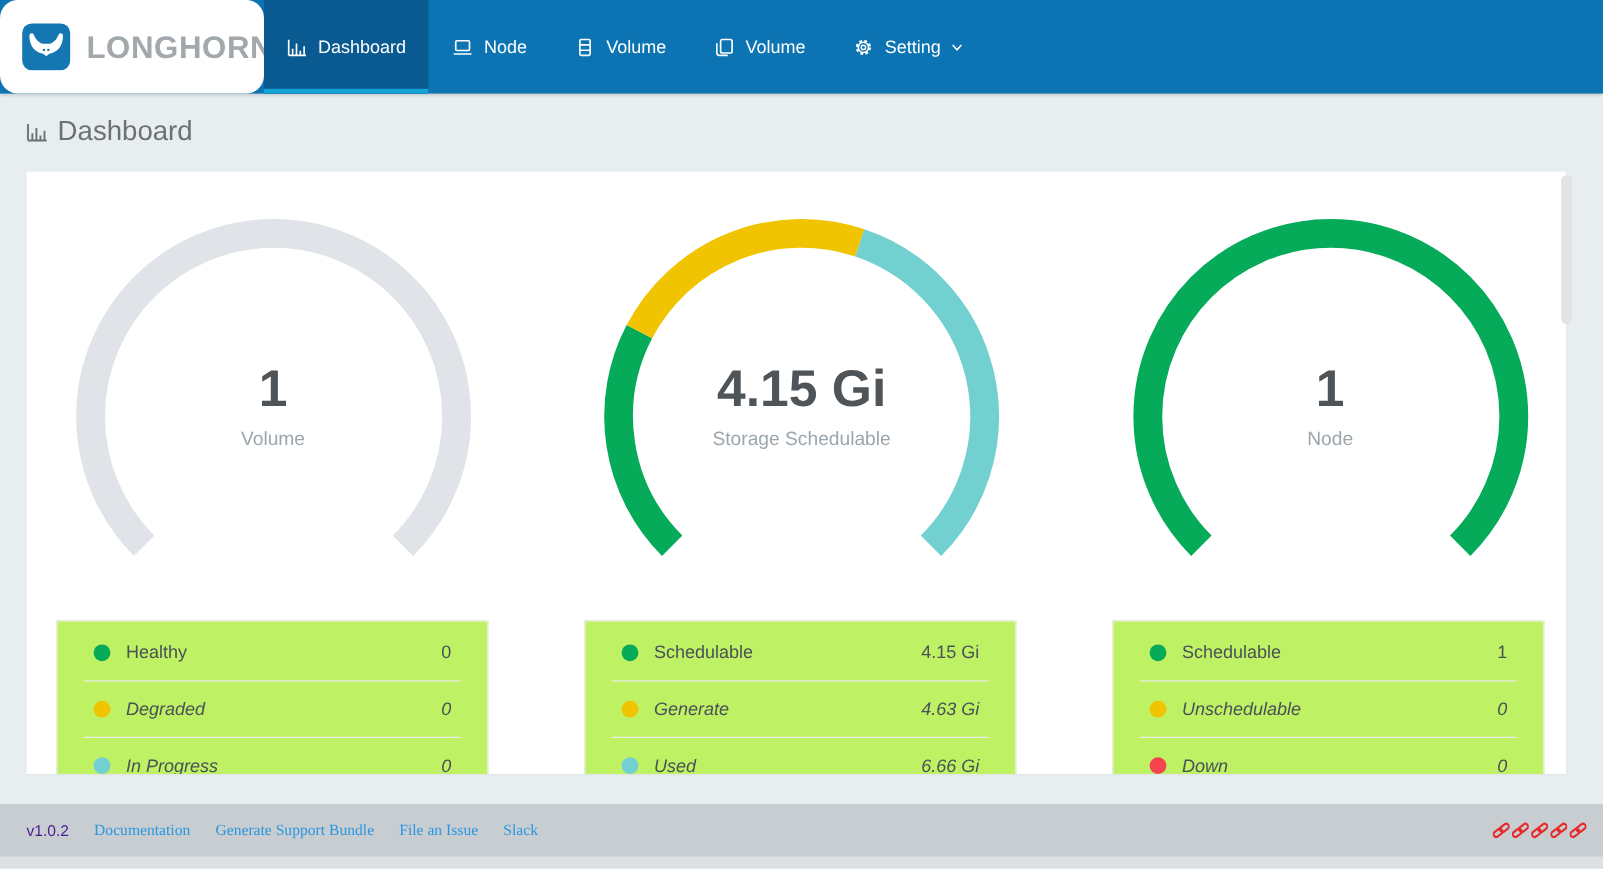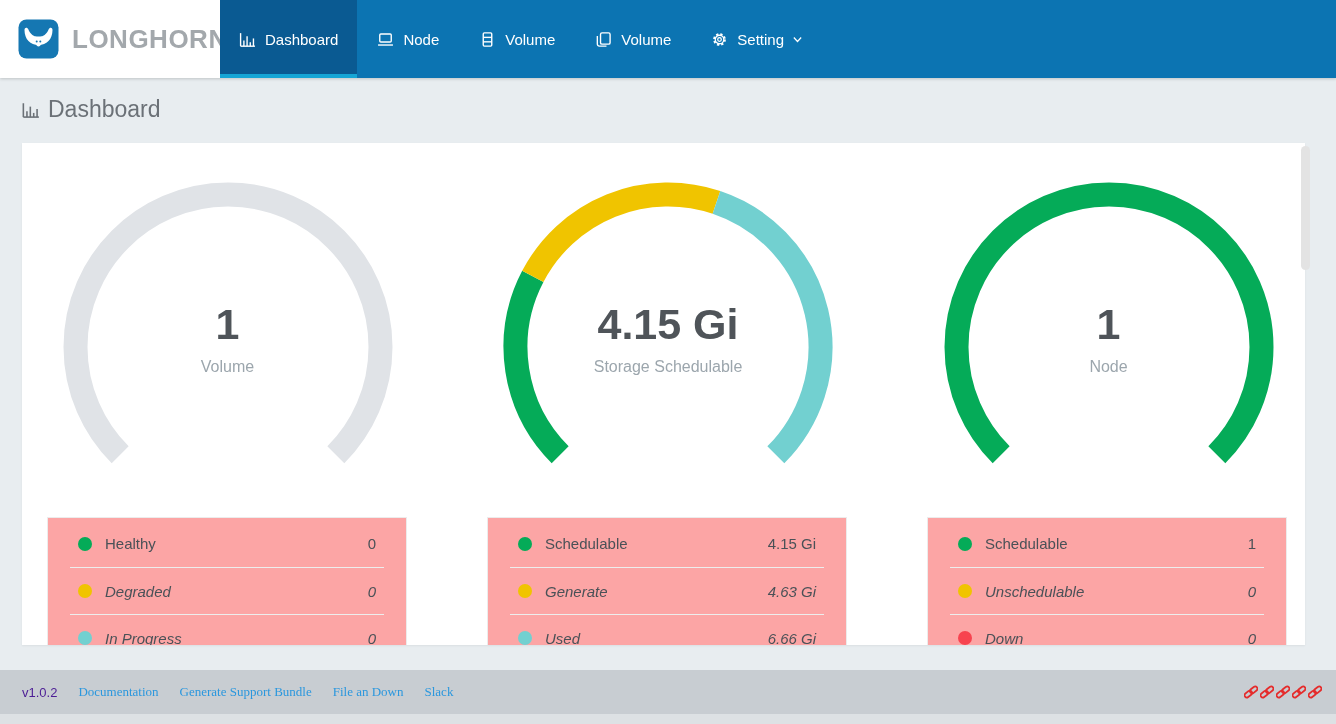--- a/index.html
+++ b/index.html
@@ -11,21 +11,21 @@
   }
 
   
   .header {
     position:absolute; left:0; top:0; width:1336px; height:78px;
     background:#0c74b2; display:flex; align-items:stretch;
     box-shadow:0 1px 3px rgba(0,0,0,.18); z-index:5;
   }
   .brand {
     width:220px; background:#ffffff; display:flex; align-items:center;
-    padding-left:18px; gap:13px;
+    padding-left:18px; gap:13px;border-radius:15px;
   }
   .brand-logo { width:41px; height:40px; flex:0 0 auto; }
   .brand-text {
     font-size:26px; font-weight:bold; color:#a3a8ac; letter-spacing:.5px;
   }
   .nav { display:flex; align-items:stretch; }
   .nav-item {
     display:flex; align-items:center; padding:0 20px; gap:9px;
     color:#ffffff; font-size:15px; cursor:pointer; position:relative;
   }
@@ -52,21 +52,21 @@
     position:absolute; left:22px; top:143px; width:1283px; height:502px;
     background:#ffffff; overflow:hidden; box-shadow:0 1px 2px rgba(0,0,0,.06);
   }
   .gauge-svg { position:absolute; top:0; }
   .gauge-center { position:absolute; top:156px; width:320px; text-align:center; }
   .gauge-value { font-size:43px; font-weight:bold; color:#4f5459; line-height:50px; }
   .gauge-label { font-size:16px; color:#9ca6ad; line-height:22px; margin-top:7px; }
 
   .legend-box {
     position:absolute; top:374px; width:360px; height:170px;
-    background:#fca5a5; border:1px solid #ececec;
+    background:#bef264; border:1px solid #ececec;
   }
   .legend-rows { list-style:none; padding:2px 22px 0 22px; }
   .legend-row { height:47px; display:flex; align-items:center; padding:0 8px; }
   .legend-row + .legend-row { border-top:1px solid #ededed;font-style:italic; }
   .legend-dot { width:14px; height:14px; border-radius:50%; flex:0 0 auto; margin-right:13px; }
   .legend-label { font-size:15px; color:#4a5157; }
   .legend-value { margin-left:auto; font-size:15px; color:#4a5157; }
 
   
   .scroll-thumb {
@@ -264,21 +264,21 @@
     </div>
   </div>
 
 <div class="scroll-thumb"></div>
 
 <div class="footer">
   <span class="footer-version">v1.0.2</span>
   <span id="footer-links" style="display:flex;font-family:Liberation Serif, serif;">
       <a class="footer-link">Documentation</a>
       <a class="footer-link">Generate Support Bundle</a>
-      <a class="footer-link">File an Down</a>
+      <a class="footer-link">File an Issue</a>
       <a class="footer-link">Slack</a>
     </span>
   <span class="footer-broken" id="footer-broken">
       <span class="lnk">
         <svg viewBox="0 0 16 16" fill="none" stroke="#e52b2b" stroke-width="2">
           <g transform="rotate(-38 8 8)">
             <rect x="-0.6" y="5.4" width="9.4" height="5.2" rx="2.6"></rect>
             <rect x="7.2" y="5.4" width="9.4" height="5.2" rx="2.6"></rect>
           </g>
         </svg>

